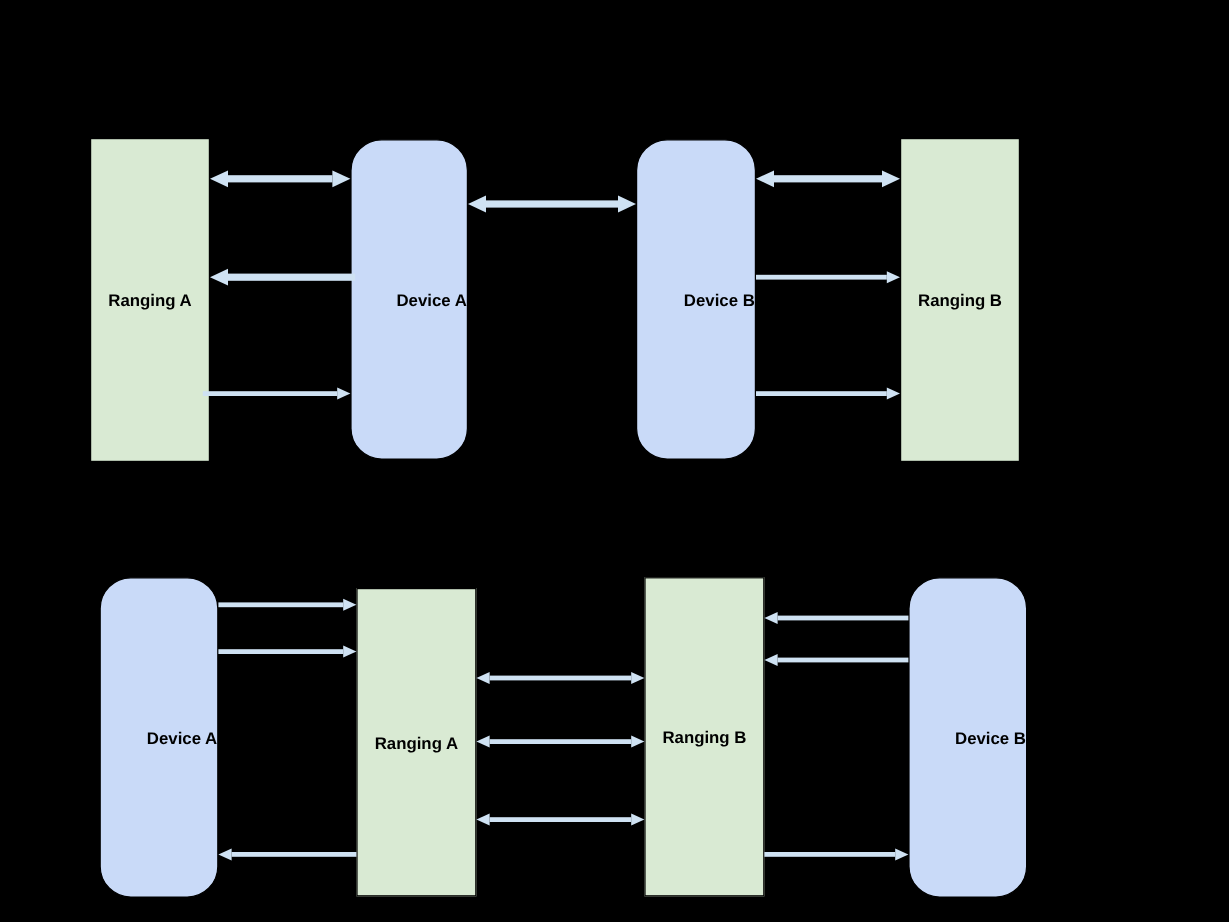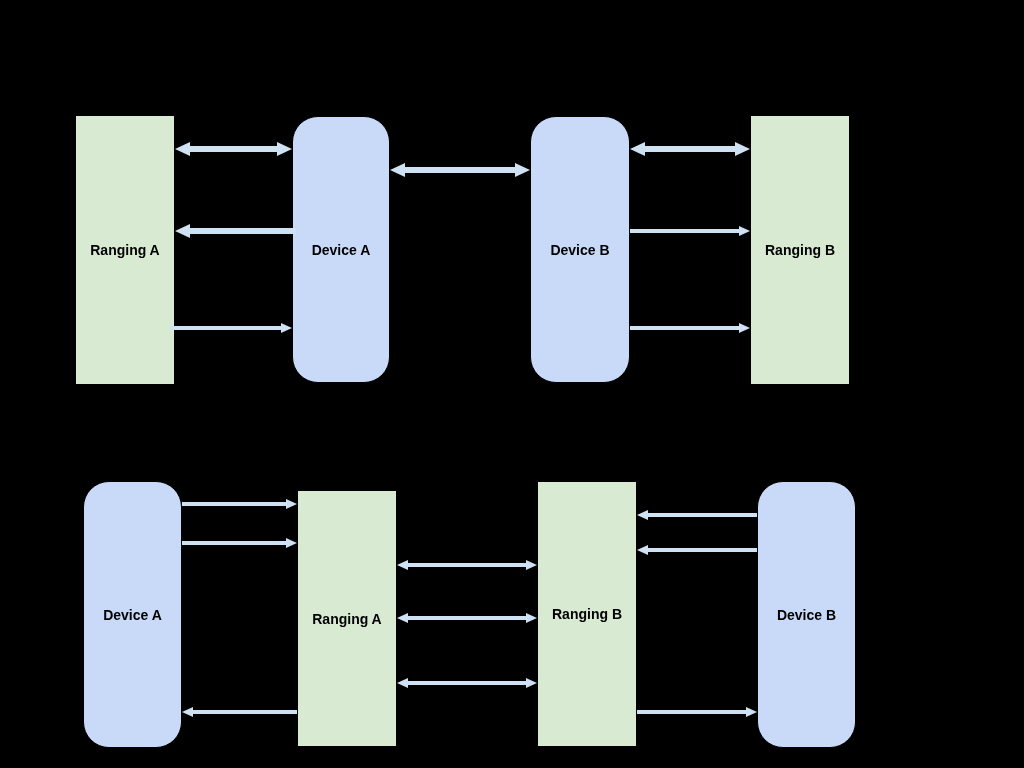--- a/index.html
+++ b/index.html
@@ -18,21 +18,21 @@
   .node {
     position: absolute;
     display: flex;
     align-items: center;
     justify-content: center;
     box-sizing: border-box;
     border: 1px solid #000;
   }
   .node.ranging { background: var(--ranging-fill); }
   .node.device  { background: var(--device-fill); }
-  .node.rounded { border-radius: 26px; }
+  .node.rounded { border-radius: 26px; justify-content: flex-end; }
   .node.sharp   { border-radius: 0; }
   .node-label {
     font-size: 14px;
     font-weight: bold;
     color: var(--label-text, #000);
     white-space: nowrap;
   }
   .arrow {
     position: absolute;
     display: flex;

